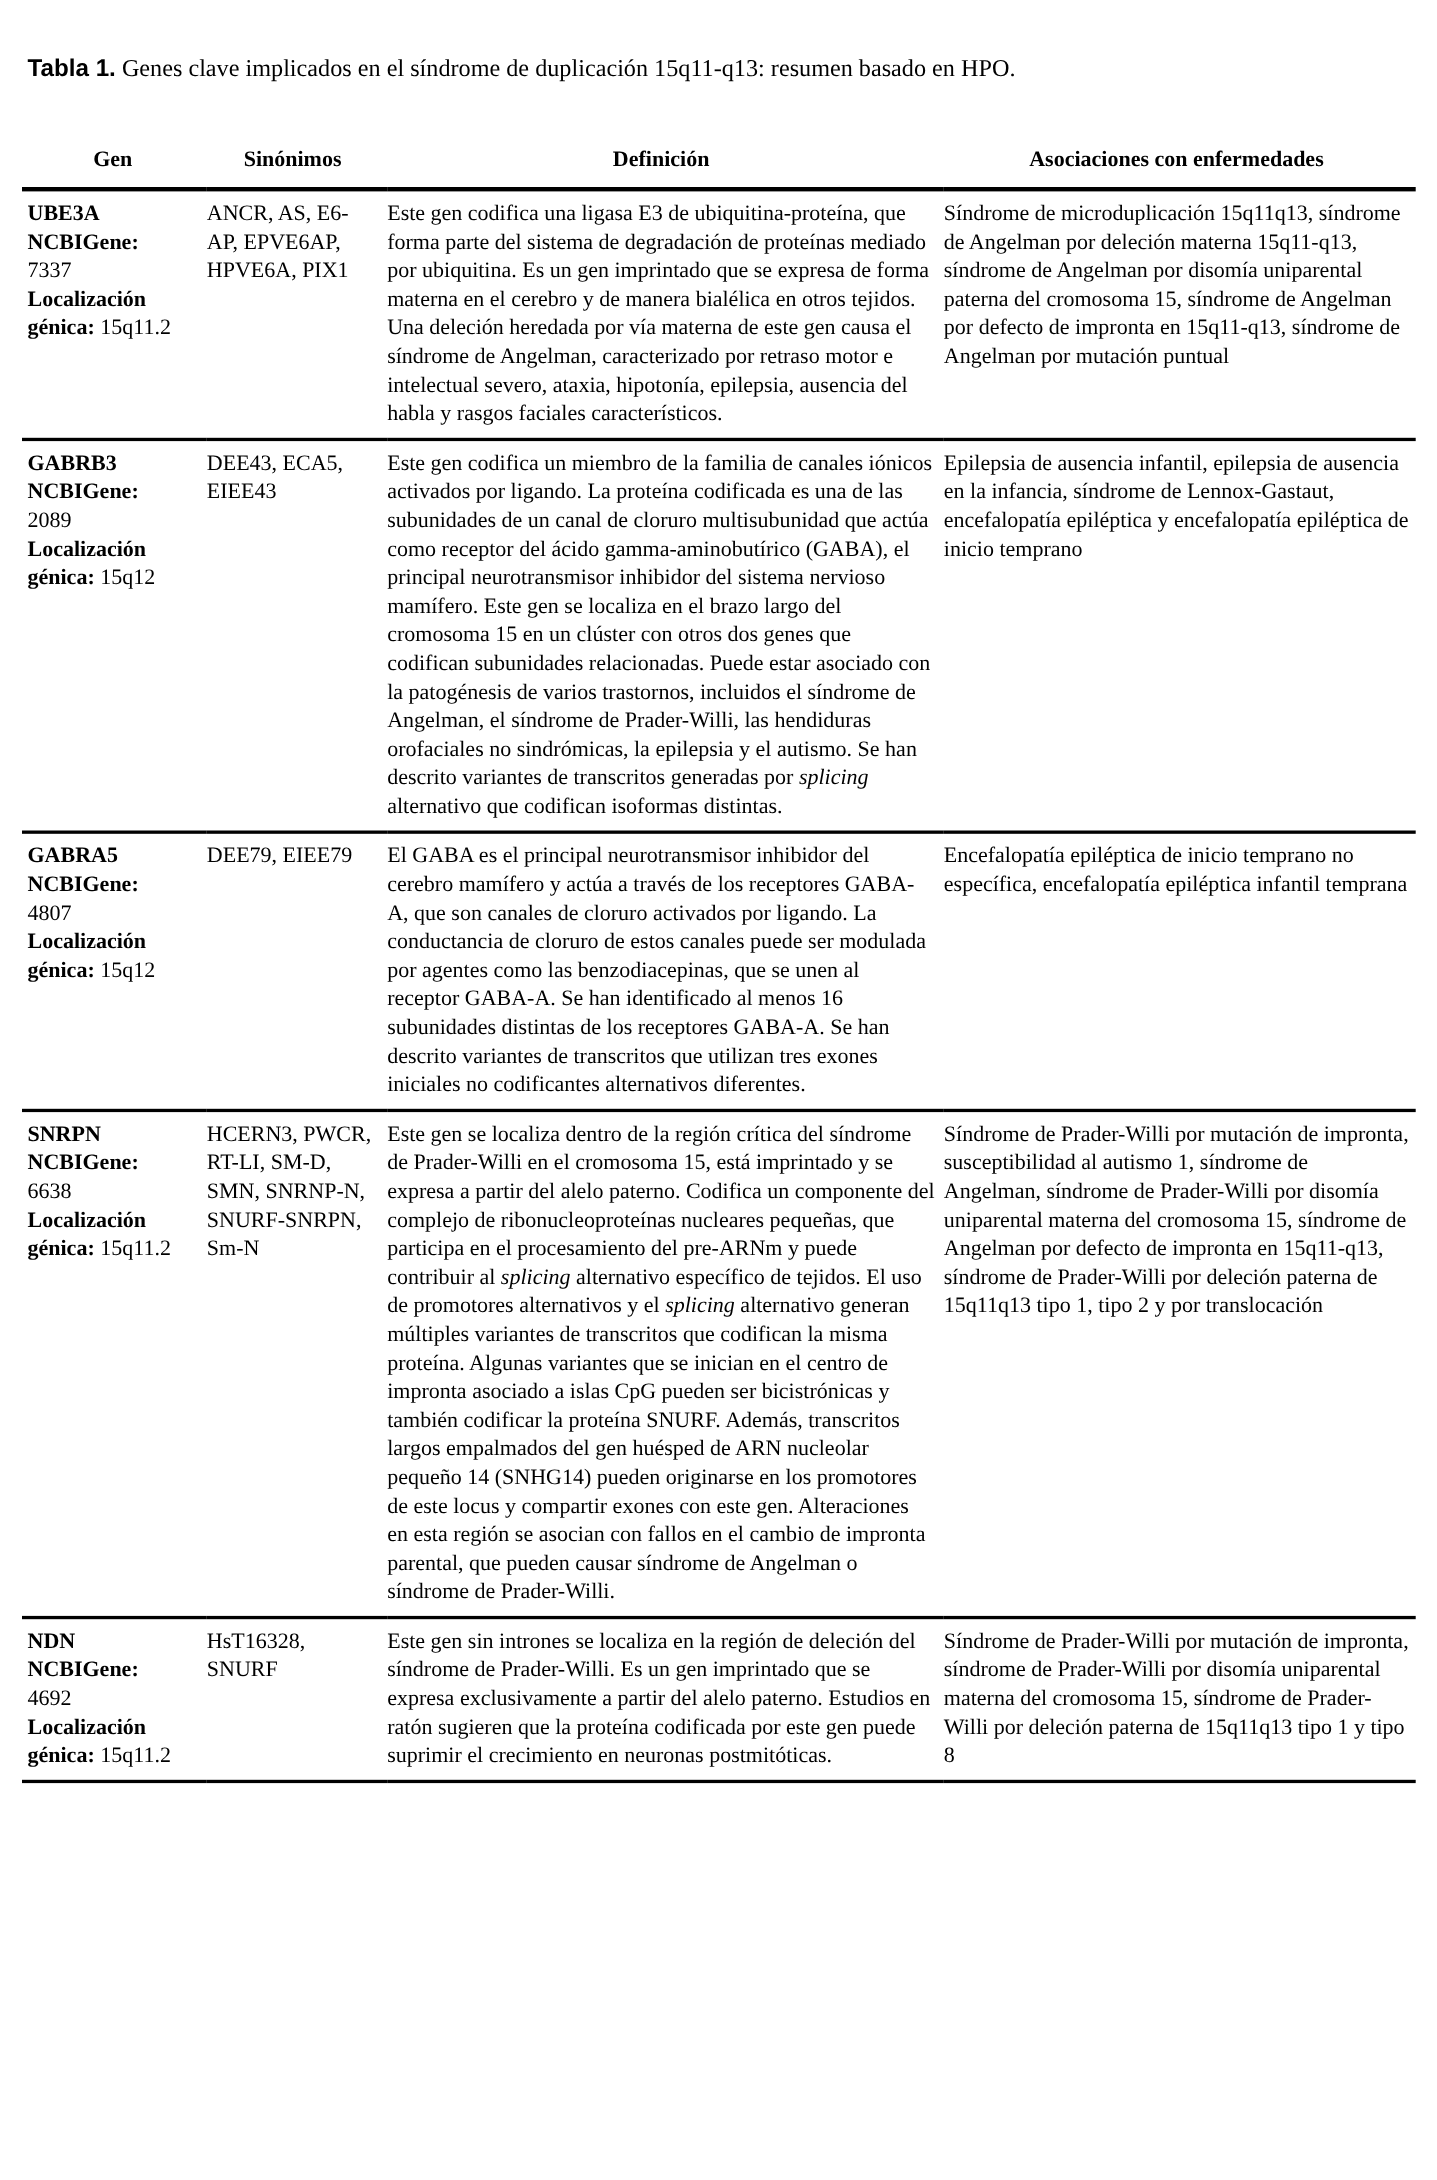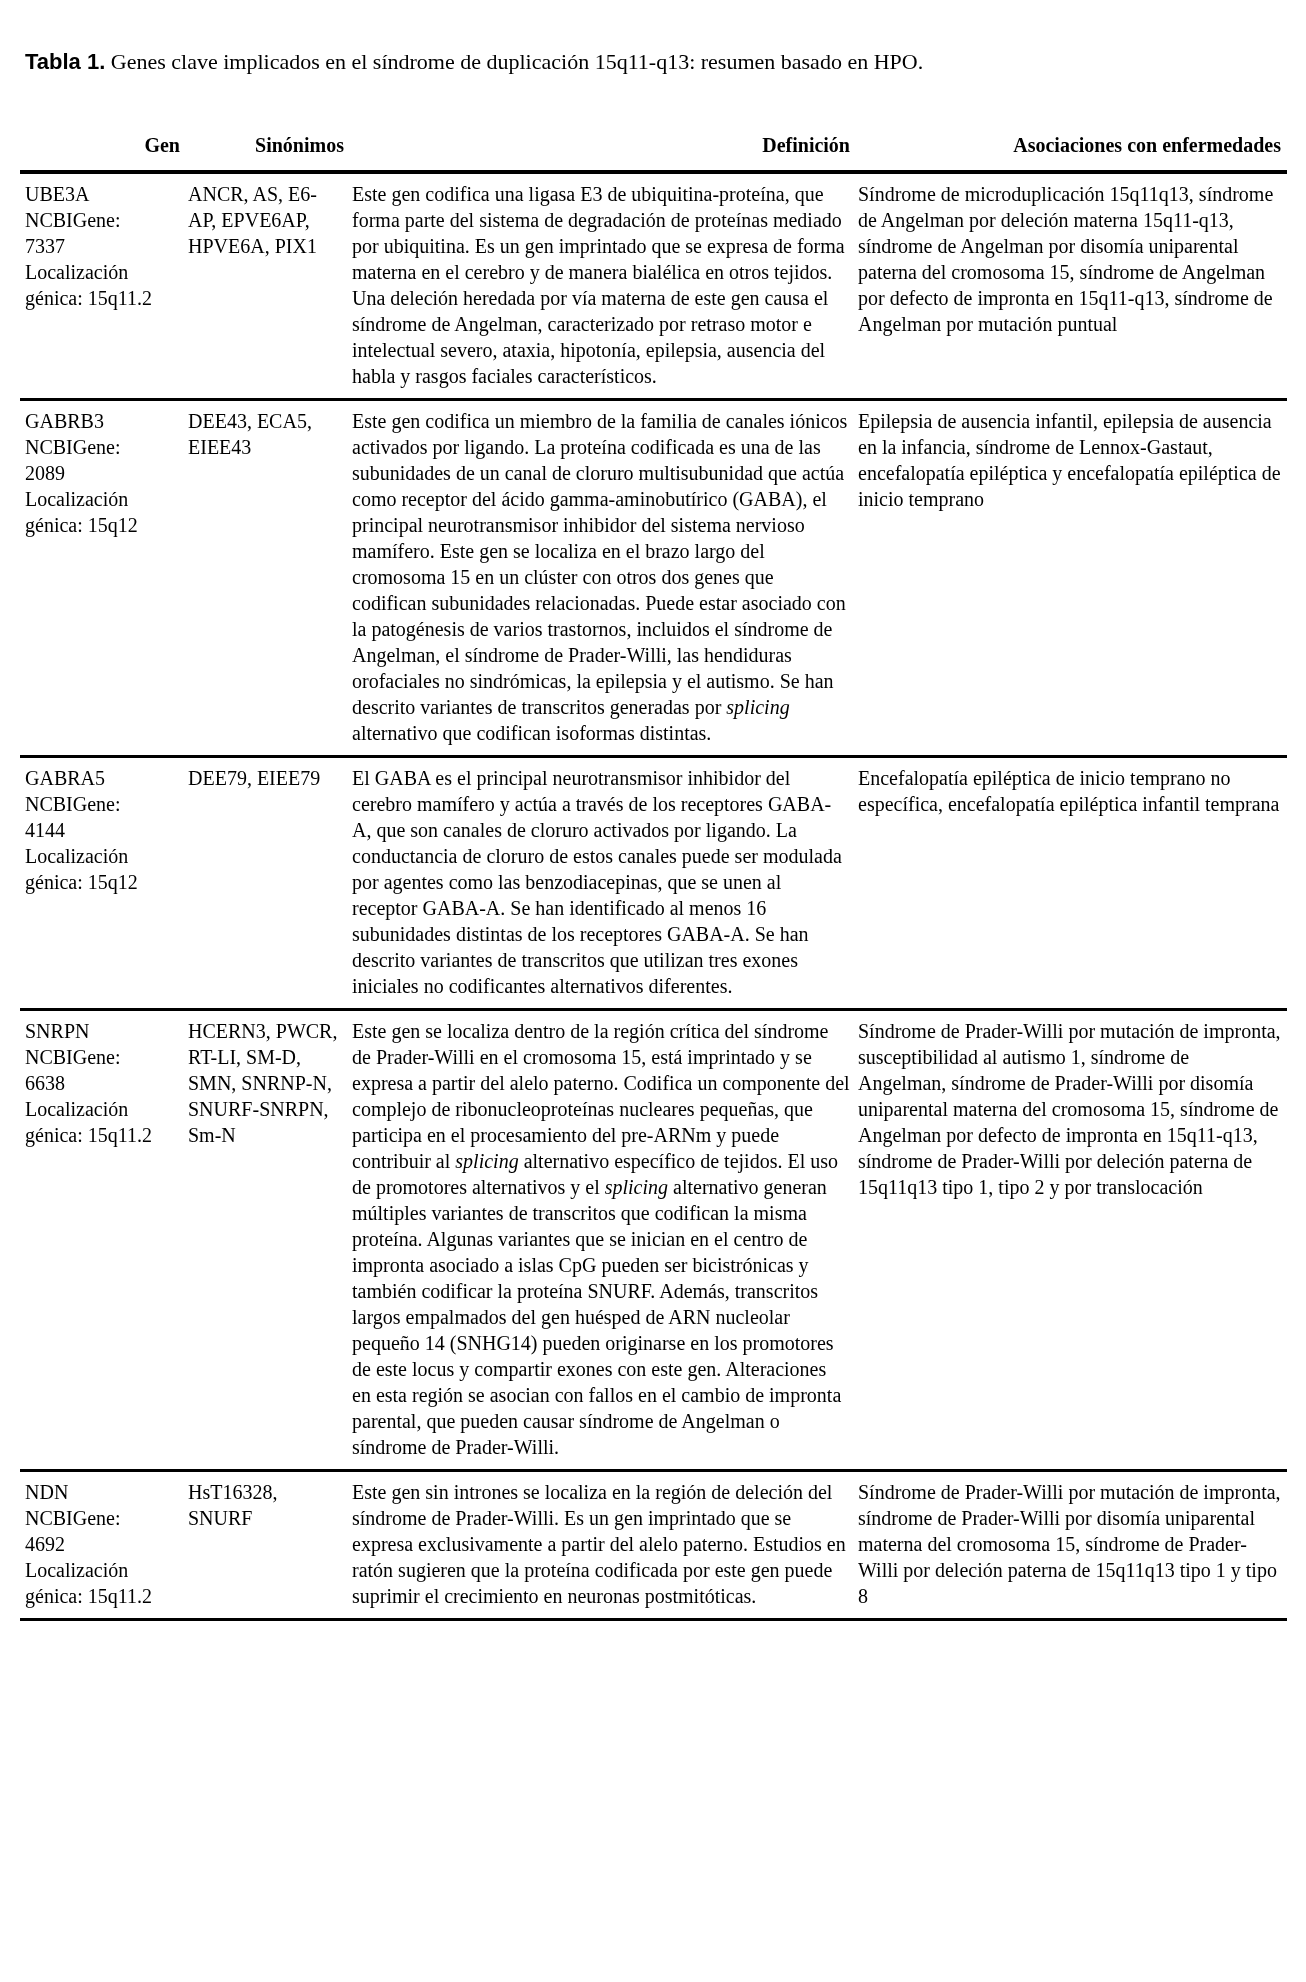--- a/index.html
+++ b/index.html
@@ -30,34 +30,34 @@
   }
   table.gene-table {
     margin-left: 20px;
     border-collapse: collapse;
     table-layout: fixed;
     width: 1267px;
     font-size: 20px;
     line-height: 26px;
   }
   table.gene-table th {
-    text-align: right;
+    text-align: center;
     font-weight: bold;
     vertical-align: bottom;
     padding: 0 8px 12px 0;
     border-bottom: 4px solid #000;
   }
   table.gene-table td {
     vertical-align: top;
     padding: 7px 8px 9px 0;
     border-bottom: 3px solid #000;
   }
   table.gene-table th.c1, table.gene-table td.c1 { padding-left: 5px; }
   table.gene-table th.c4, table.gene-table td.c4 { padding-right: 6px; margin-left: 28px; }
-  .b { font-weight: normal; }
+  .b { font-weight: bold; }
 </style>
 </head>
 <body>
 
 <div class="page">
 
   <p class="caption"><span class="cap-label">Tabla 1.</span> <span>Genes clave implicados en el síndrome de duplicación 15q11-q13: resumen basado en HPO.</span></p>
 
   <table class="gene-table">
     <colgroup>
@@ -97,21 +97,21 @@
         </td>
         <td class="c2">DEE43, ECA5, EIEE43</td>
         <td class="c3"><span>Este gen codifica un miembro de la familia de canales iónicos activados por ligando. La proteína codificada es una de las subunidades de un canal de cloruro multisubunidad que actúa como receptor del ácido gamma-aminobutírico (GABA), el principal neurotransmisor inhibidor del sistema nervioso mamífero. Este gen se localiza en el brazo largo del cromosoma 15 en un clúster con otros dos genes que codifican subunidades relacionadas. Puede estar asociado con la patogénesis de varios trastornos, incluidos el síndrome de Angelman, el síndrome de Prader-Willi, las hendiduras orofaciales no sindrómicas, la epilepsia y el autismo. Se han descrito variantes de transcritos generadas por </span><span style="font-style: italic;">splicing</span><span> alternativo que codifican isoformas distintas.</span></td>
         <td class="c4">Epilepsia de ausencia infantil, epilepsia de ausencia en la infancia, síndrome de Lennox-Gastaut, encefalopatía epiléptica y encefalopatía epiléptica de inicio temprano</td>
       </tr>
 
       <tr>
         <td class="c1">
           <div class="b">GABRA5</div>
           <div class="b">NCBIGene:</div>
-          <div>4144</div>
+          <div>4807</div>
           <div><span class="b">Localización génica:</span> <span>15q12</span></div>
         </td>
         <td class="c2">DEE79, EIEE79</td>
         <td class="c3"><span>El GABA es el principal neurotransmisor inhibidor del cerebro mamífero y actúa a través de los receptores GABA-A, que son canales de cloruro activados por ligando. La conductancia de cloruro de estos canales puede ser modulada por agentes como las benzodiacepinas, que se unen al receptor GABA-A. Se han identificado al menos 16 subunidades distintas de los receptores GABA-A. Se han descrito variantes de transcritos que utilizan tres exones iniciales no codificantes alternativos diferentes.</span></td>
         <td class="c4">Encefalopatía epiléptica de inicio temprano no específica, encefalopatía epiléptica infantil temprana</td>
       </tr>
 
       <tr>
         <td class="c1">
           <div class="b">SNRPN</div>

